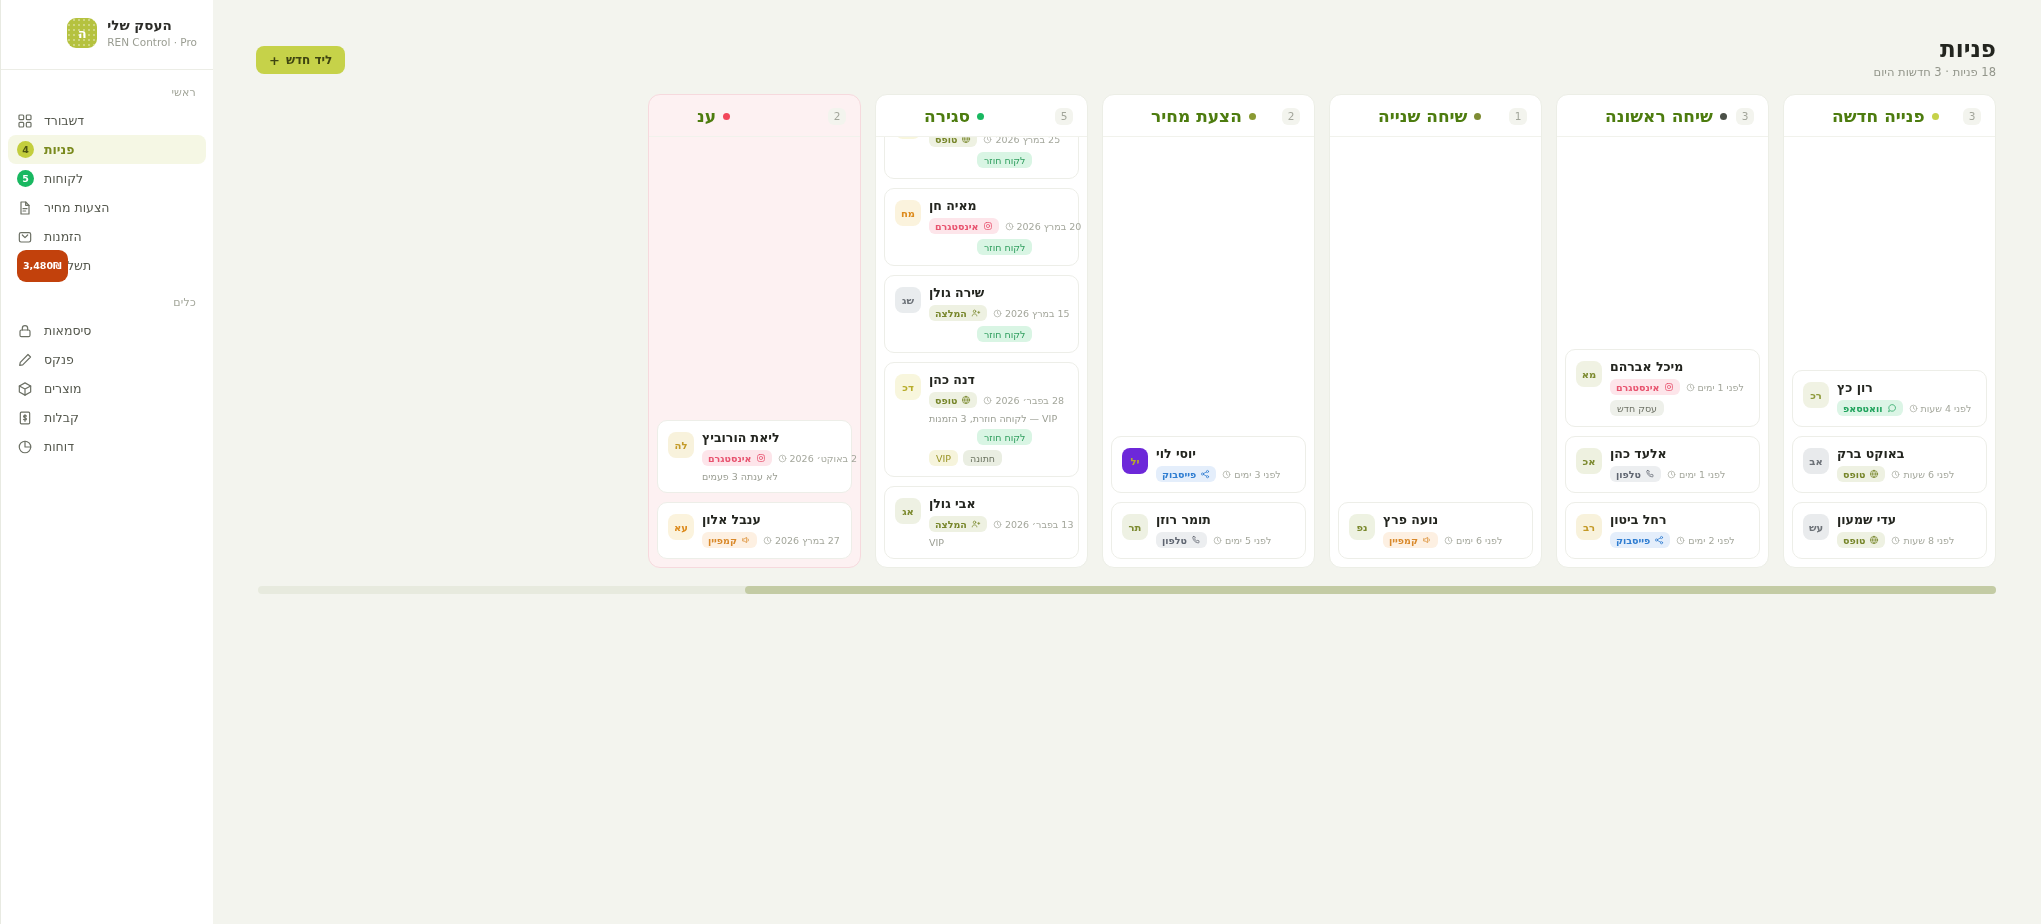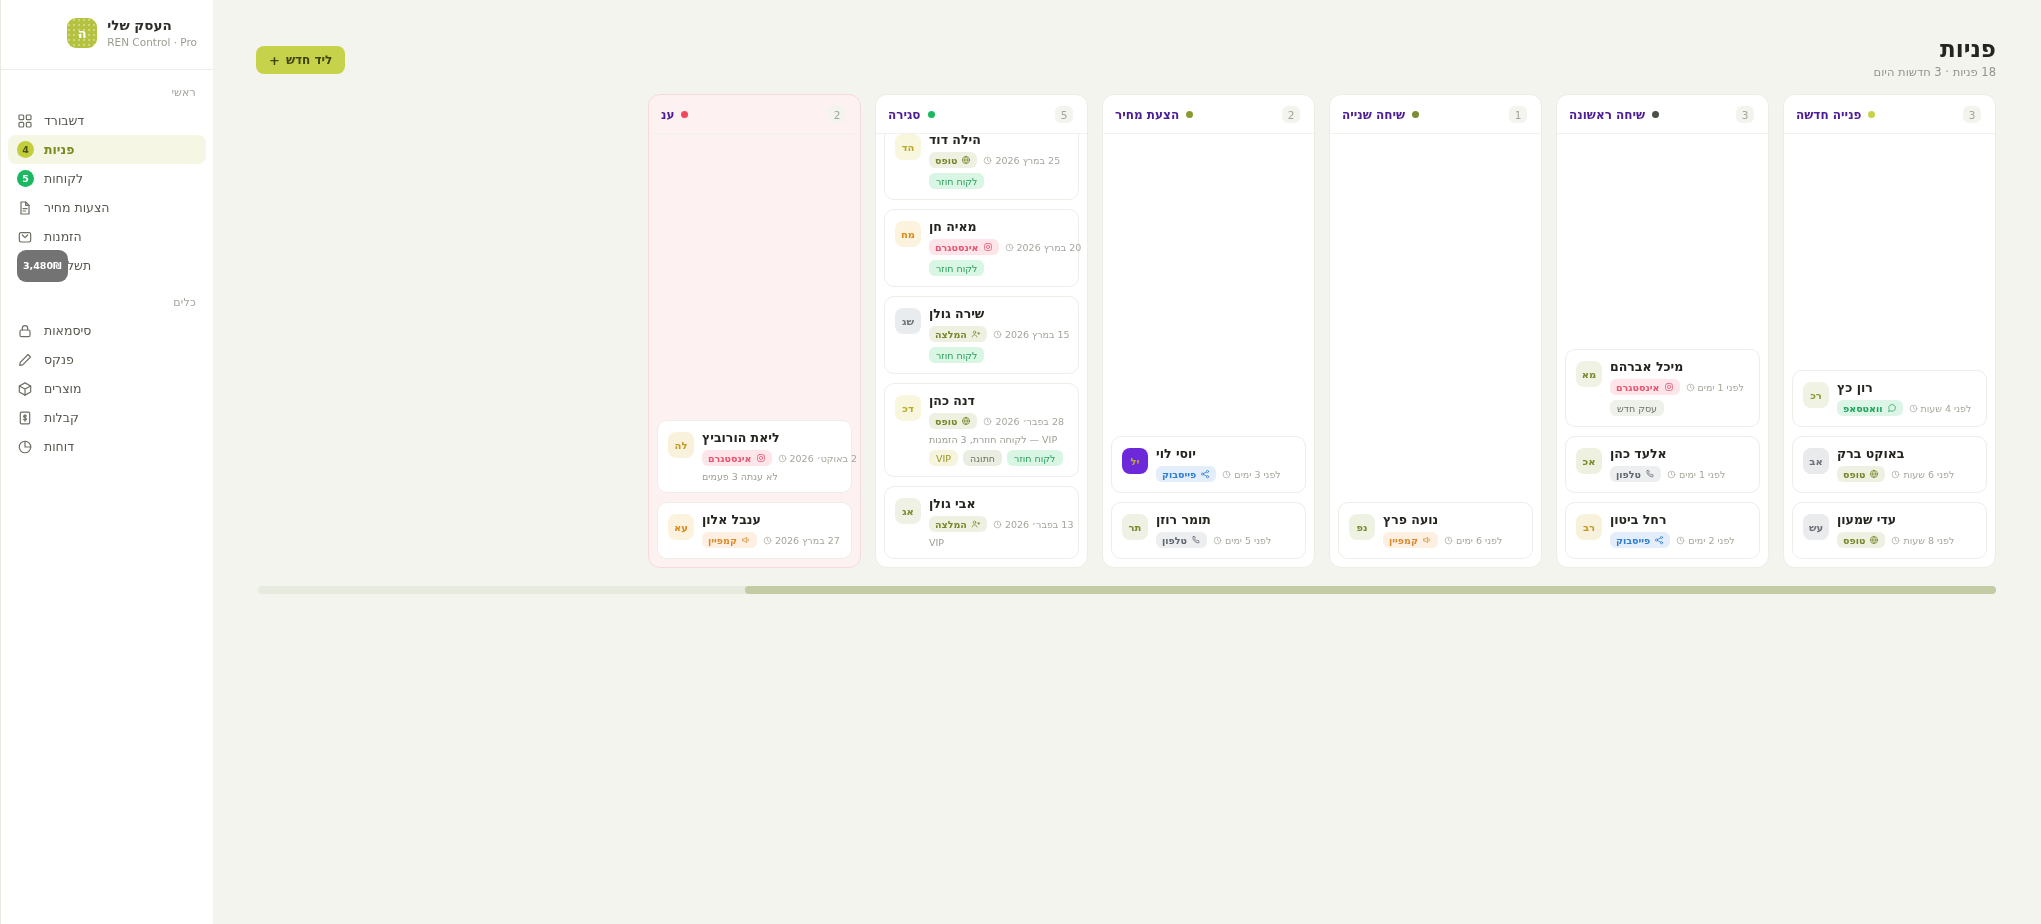--- a/index.html
+++ b/index.html
@@ -51,21 +51,21 @@
   .sb-item.active .sb-label { color: #7a8a1e; font-weight: 700; }
   .sb-item.active .sb-ico { color: #7a8a1e; }
   .sb-badge {
     position: absolute; left: 9px;
     min-width: 17px; height: 17px; border-radius: 9px;
     font-size: 9.5px; font-weight: 700; color: #fff;
     display: flex; align-items: center; justify-content: center; padding: 0 5px;
   }
   .sb-badge.olive { background: #c3ce3d; color: #4d5412; }
   .sb-badge.green { background: #19b861; }
-  .sb-badge.red   { background: #737373; padding: 16px 6px; border-radius: 9px; }
+  .sb-badge.red   { background: #c2410c; padding: 16px 6px; border-radius: 9px; }
 
   
   .main { flex: 1 1 auto; height: 924px; position: relative; overflow: hidden; }
   .page-head { padding: 26px 0 0 0; position: relative; height: 94px; }
   .page-title { position: absolute; right: 45px; top: 36px;
                 font-size: 23px; font-weight: 700; color: #23251f; }
   .page-sub { position: absolute; right: 45px; top: 65px;
               font-size: 11.5px; color: #93968b; }
   .new-lead-btn {
     position: absolute; left: 43px; top: 46px;
@@ -93,21 +93,21 @@
     justify-content: space-between;
     padding: 11px 14px 10px 12px; border-bottom: 1px solid #f1f2ec;
     flex: 0 0 auto;
   }
   .col-count {
     font-size: 10.5px; color: #a2a59a; background: #f3f4ee;
     border-radius: 6px; min-width: 18px; height: 17px; padding: 0 5px;
     display: flex; align-items: center; justify-content: center;
   }
   .col-title-wrap { display: flex; align-items: center; flex-direction: row-reverse; gap: 7px; }
-  .col-title { font-size: 12px; font-weight: 700; color: #4c1d95; }
+  .col-title { font-size: 17px; font-weight: 700; color: #4d7c0f; margin-left: 36px; }
   .col-dot { width: 7px; height: 7px; border-radius: 50%; flex: 0 0 7px; }
   .col-body { padding: 9px 8px 8px 8px; display: flex; flex-direction: column;
               gap: 9px; overflow: hidden; flex: 1 1 auto; justify-content: flex-end; }
 
   .card {
     background: #ffffff; border: 1px solid #edeee8; border-radius: 10px;
     padding: 9px 10px 10px 10px; cursor: pointer;
     display: flex; flex-direction: row-reverse; gap: 8px; align-items: flex-start;
   }
   .avatar {
@@ -129,21 +129,21 @@
     font-size: 9.5px; font-weight: 700; border-radius: 6px;
     padding: 2.5px 6px; white-space: nowrap;
   }
   .src-chip svg { width: 10px; height: 10px; display: block; flex: 0 0 10px; }
   .note { font-size: 9.5px; color: #9b9e93; text-align: right;
           white-space: nowrap; }
   .tag-row { display: flex; flex-direction: row; gap: 5px; flex-wrap: wrap;
              justify-content: flex-end; }
   .tag { font-size: 9.5px; border-radius: 6px; padding: 2.5px 7px; white-space: nowrap; }
   .tag.biz   { background: #eef0ea; color: #6d7165; }
-  .tag.ret   { background: #d9f5e4; color: #2f9e5e; }
+  .tag.ret   { background: #d9f5e4; color: #2f9e5e; margin-left: 48px; }
   .tag.vip   { background: #f6f4dc; color: #9a9426; }
   .tag.wed   { background: #eaeee2; color: #6b7360; }
 
   
   .hscroll { position: absolute; left: 45px; right: 45px; top: 492px; height: 8px; }
   .hscroll-track { width: 100%; height: 8px; background: #e7eade; border-radius: 4px; }
   .hscroll-thumb { height: 8px; background: #c3cba4; border-radius: 4px; width: 72%;
                    position: absolute; right: 0; top: 0; cursor: pointer; }
 </style>
 </head>

